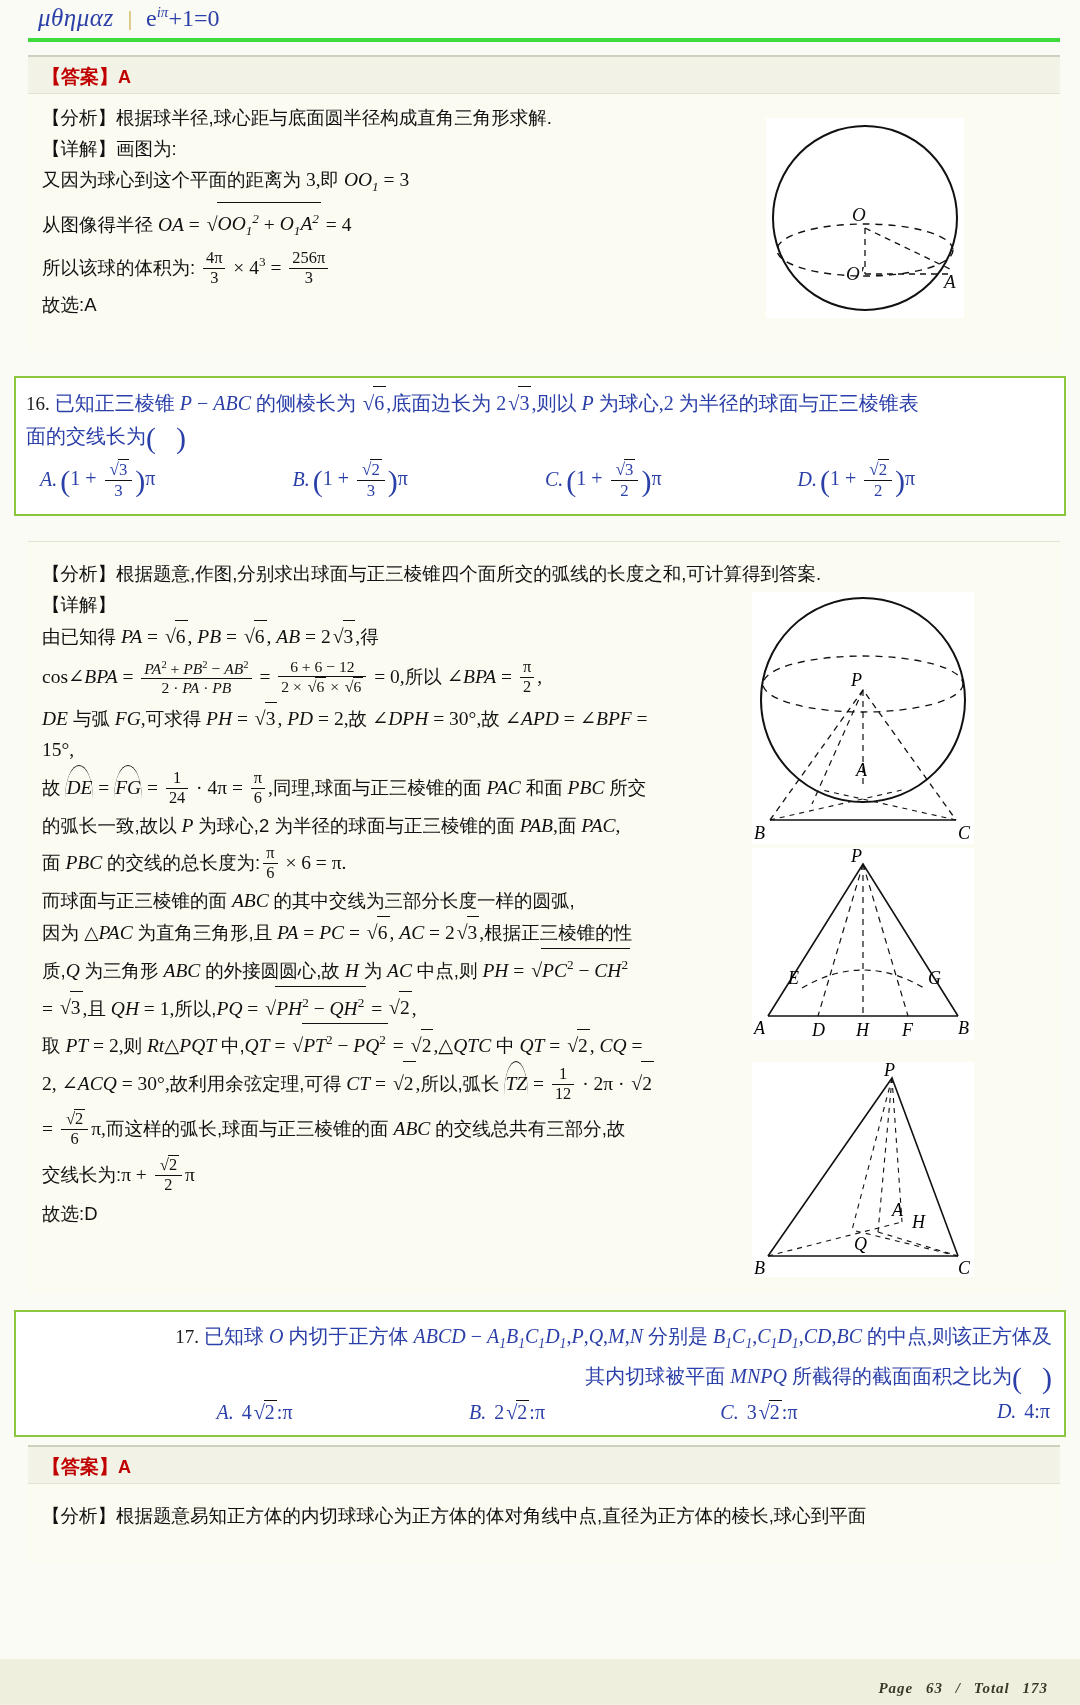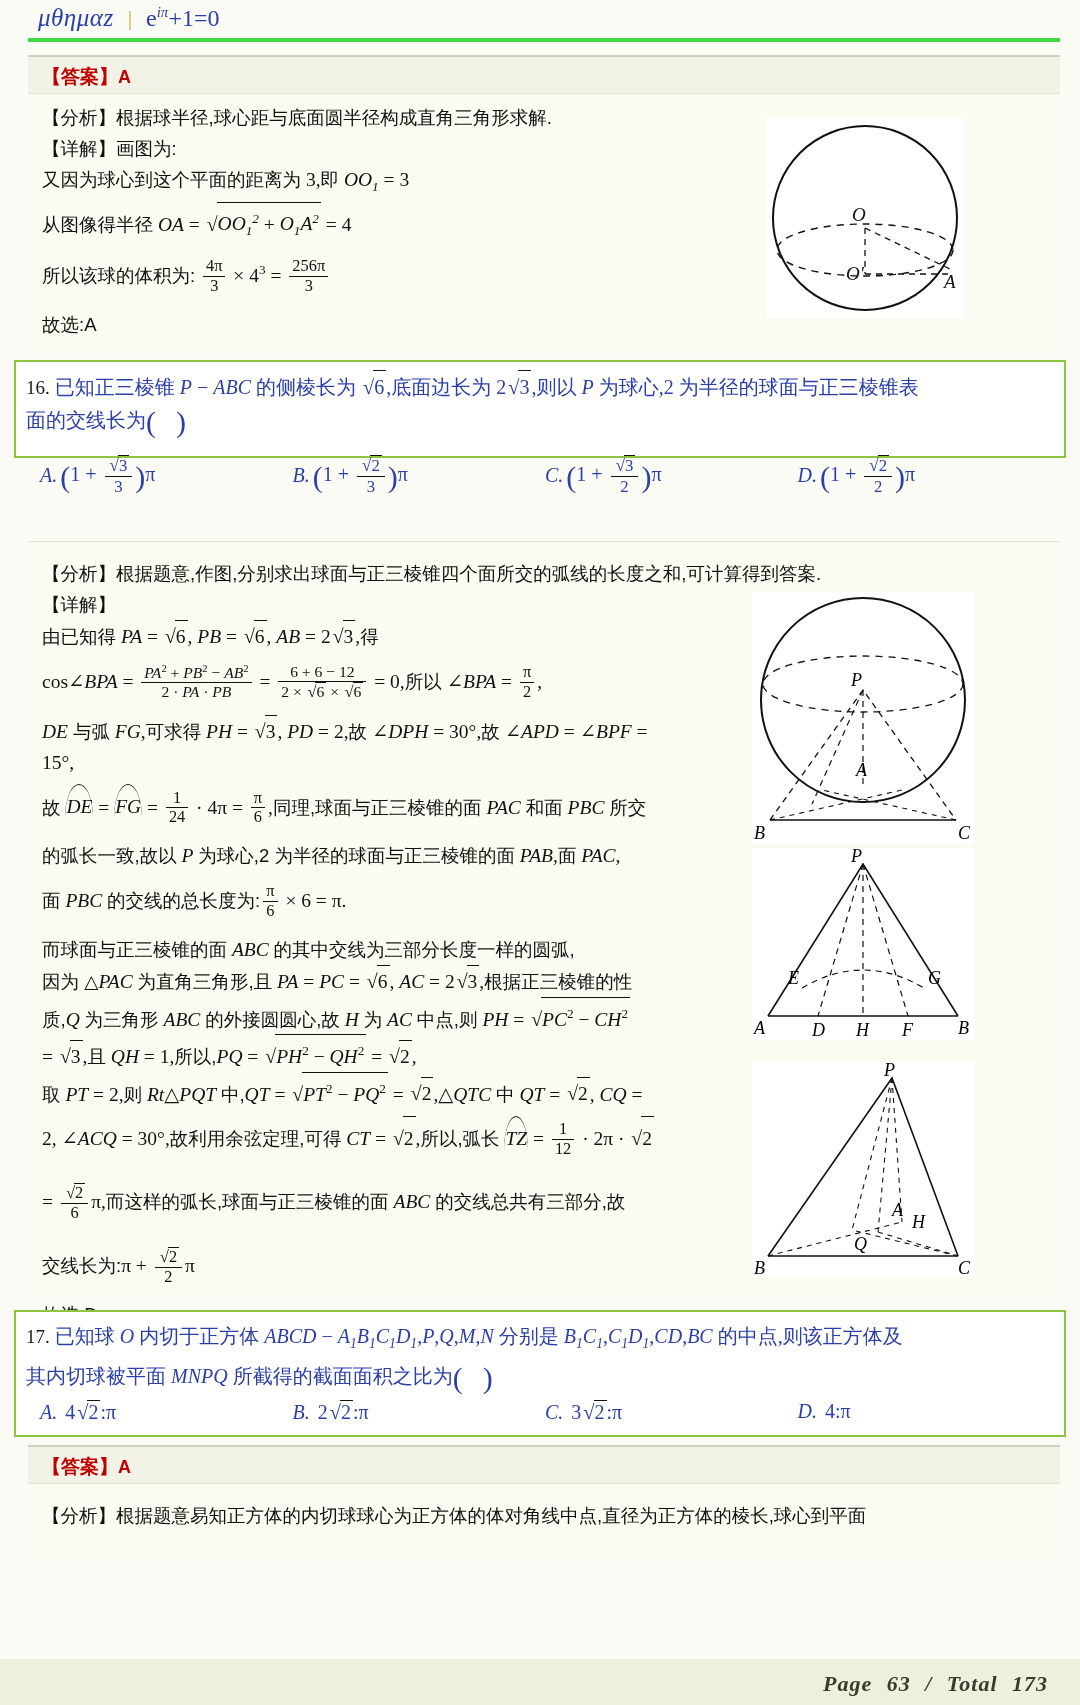--- a/index.html
+++ b/index.html
@@ -60,21 +60,21 @@
   
   .rad{display:inline-block;position:relative;padding-left:2px;}
   .rad>.sym{font-size:1.02em;}
   .rad>.arg{
     border-top:1.2px solid #111;padding:0 2px 0 1px;margin-left:-1px;
     display:inline-block;
   }
   
   .frac{
     display:inline-block;vertical-align:middle;text-align:center;
-    font-size:.84em;line-height:1.15;margin:12px 3px;position:relative;top:-1px;
+    font-size:.84em;line-height:1.15;margin:0 3px;position:relative;top:-1px;
   }
   .frac .num{display:block;padding:0 3px;border-bottom:1.3px solid #111;}
   .frac .den{display:block;padding:0 3px;}
   .overarc{border-top:1.4px solid #111;border-radius:60% 60% 0 0/90% 90% 0 0;padding:0 1px;display:inline-block;}
 
   
   .qbox{
     position:absolute;left:14px;right:14px;
     border:2px solid #8cc63f;background:#ffffff;box-sizing:border-box;
   }
@@ -88,21 +88,21 @@
   
   .fig{position:absolute;background:#ffffff;}
   .fig svg{display:block;}
 
   
   .footer{
     position:absolute;left:0;right:0;bottom:0;height:46px;background:#eef0dd;
   }
   .footer-inner{
     position:absolute;right:28px;bottom:8px;
-    font-style:italic;font-weight:bold;font-size:22px;color:#3a3a2a;
+    font-style:italic;font-weight:bold;font-size:15px;color:#3a3a2a;
     font-family:"Liberation Serif","DejaVu Serif",serif;letter-spacing:1px;
   }
   .footer-inner span{margin:0 4px;}
 </style>
 </head>
 <body>
 
 <div class="page">
 
   <div class="header">
@@ -148,21 +148,21 @@
       <ellipse cx="99" cy="132" rx="88" ry="26" fill="none" stroke="#111" stroke-width="1.4" stroke-dasharray="7 6"></ellipse>
       <line x1="99" y1="110" x2="99" y2="156" stroke="#111" stroke-width="1.3" stroke-dasharray="6 5"></line>
       <line x1="99" y1="110" x2="186" y2="152" stroke="#111" stroke-width="1.3" stroke-dasharray="6 5"></line>
       <line x1="99" y1="156" x2="186" y2="156" stroke="#111" stroke-width="1.3" stroke-dasharray="6 5"></line>
       <text x="86" y="103" font-size="19" font-style="italic" font-family="Liberation Serif, serif" fill="#111">O</text>
       <text x="80" y="162" font-size="19" font-style="italic" font-family="Liberation Serif, serif" fill="#111">O'</text>
       <text x="178" y="170" font-size="19" font-style="italic" font-family="Liberation Serif, serif" fill="#111">A</text>
     </svg>
   </div>
 
-  <div class="qbox" style="top:360px;height:98px;">
+  <div class="qbox" style="top:376px;height:140px;">
     <div class="qtext">
       <span class="qnum">16.</span>
       <span>已知正三棱锥 <span class="mi">P</span> − <span class="mi">ABC</span> 的侧棱长为 <span class="rad"><span class="sym">√</span><span class="arg">6</span></span>,底面边长为 2<span class="rad"><span class="sym">√</span><span class="arg">3</span></span>,则以 <span class="mi">P</span> 为球心,2 为半径的球面与正三棱锥表</span>
       <div>面的交线长为<span class="paren">(</span>&nbsp;&nbsp;&nbsp;&nbsp;<span class="paren">)</span></div>
     </div>
     <div class="opts">
       <div class="opt"><span class="ol">A.</span><span class="paren">(</span>1 + <span class="frac"><span class="num"><span class="rad"><span class="sym">√</span><span class="arg">3</span></span></span><span class="den">3</span></span><span class="paren">)</span>π</div>
       <div class="opt"><span class="ol">B.</span><span class="paren">(</span>1 + <span class="frac"><span class="num"><span class="rad"><span class="sym">√</span><span class="arg">2</span></span></span><span class="den">3</span></span><span class="paren">)</span>π</div>
       <div class="opt"><span class="ol">C.</span><span class="paren">(</span>1 + <span class="frac"><span class="num"><span class="rad"><span class="sym">√</span><span class="arg">3</span></span></span><span class="den">2</span></span><span class="paren">)</span>π</div>
       <div class="opt"><span class="ol">D.</span><span class="paren">(</span>1 + <span class="frac"><span class="num"><span class="rad"><span class="sym">√</span><span class="arg">2</span></span></span><span class="den">2</span></span><span class="paren">)</span>π</div>
@@ -288,21 +288,21 @@
       <line x1="126" y1="170" x2="206" y2="194" stroke="#111" stroke-width="1.1" stroke-dasharray="5 5"></line>
       <text x="132" y="14" font-size="18" font-style="italic" font-family="Liberation Serif, serif">P</text>
       <text x="140" y="154" font-size="18" font-style="italic" font-family="Liberation Serif, serif">A</text>
       <text x="160" y="166" font-size="18" font-style="italic" font-family="Liberation Serif, serif">H</text>
       <text x="2" y="212" font-size="18" font-style="italic" font-family="Liberation Serif, serif">B</text>
       <text x="102" y="188" font-size="18" font-style="italic" font-family="Liberation Serif, serif">Q</text>
       <text x="206" y="212" font-size="18" font-style="italic" font-family="Liberation Serif, serif">C</text>
     </svg>
   </div>
 
-  <div class="qbox" style="top:1310px;height:127px;">
+  <div class="qbox" style="top:1310px;height:127px;text-align:right;">
     <div class="qtext">
       <span class="qnum">17.</span>
       <span>已知球 <span class="mi">O</span> 内切于正方体 <span class="mi">ABCD</span> − <span class="mi">A<sub>1</sub>B<sub>1</sub>C<sub>1</sub>D<sub>1</sub></span>,<span class="mi">P</span>,<span class="mi">Q</span>,<span class="mi">M</span>,<span class="mi">N</span> 分别是 <span class="mi">B<sub>1</sub>C<sub>1</sub></span>,<span class="mi">C<sub>1</sub>D<sub>1</sub></span>,<span class="mi">CD</span>,<span class="mi">BC</span> 的中点,则该正方体及</span>
       <div>其内切球被平面 <span class="mi">MNPQ</span> 所截得的截面面积之比为<span class="paren">(</span>&nbsp;&nbsp;&nbsp;&nbsp;<span class="paren">)</span></div>
     </div>
     <div class="opts">
       <div class="opt"><span class="ol">A.</span> 4<span class="rad"><span class="sym">√</span><span class="arg">2</span></span>:π</div>
       <div class="opt"><span class="ol">B.</span> 2<span class="rad"><span class="sym">√</span><span class="arg">2</span></span>:π</div>
       <div class="opt"><span class="ol">C.</span> 3<span class="rad"><span class="sym">√</span><span class="arg">2</span></span>:π</div>
       <div class="opt"><span class="ol">D.</span> 4:π</div>

